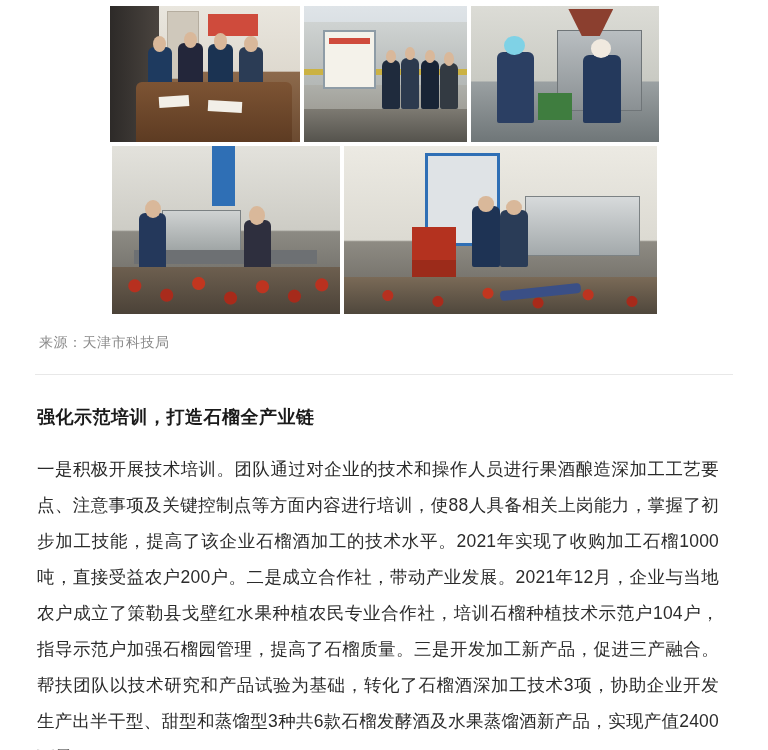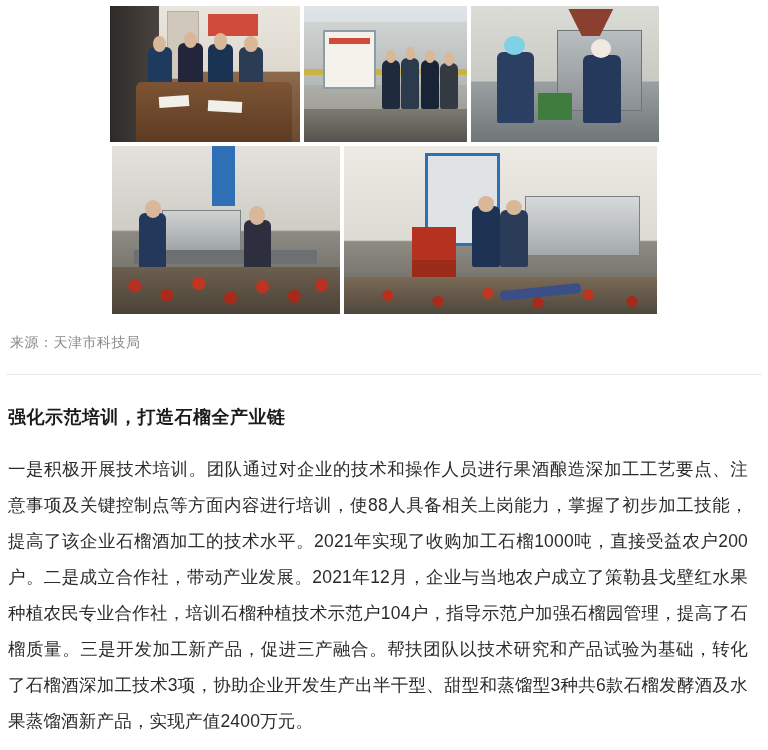--- a/index.html
+++ b/index.html
@@ -12,21 +12,21 @@
     height: 750px;
     font-family: "Liberation Sans", sans-serif;
     color: #333333;
     position: relative;
     overflow: hidden;
   }
   .page {
     width: 768px;
     height: 750px;
     box-sizing: border-box;
-    padding: 0 6px;
+    padding: 0 35px;
     position: relative;
   }
 
   
   .collage {
     padding-top: 6px;
   }
   .photo-row {
     display: flex;
     gap: 4px;

